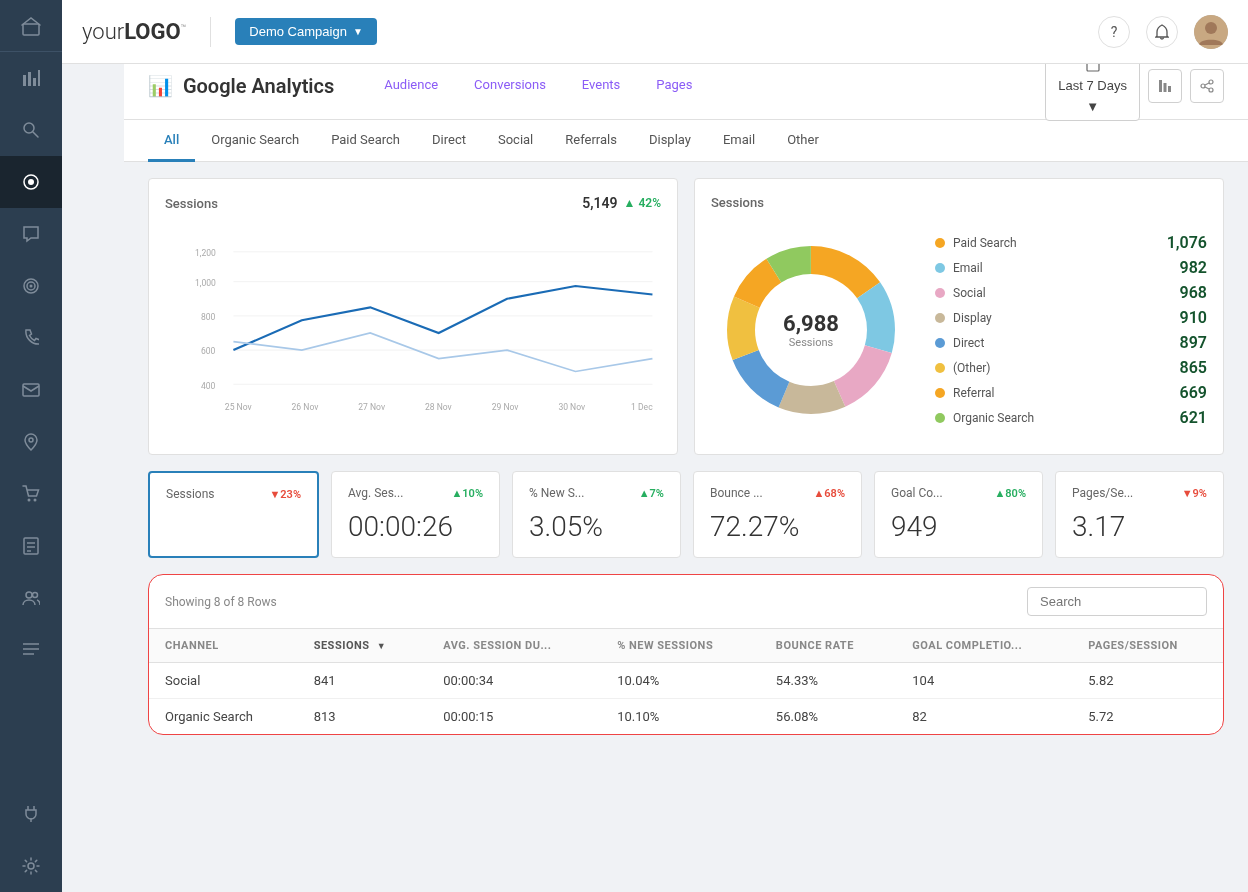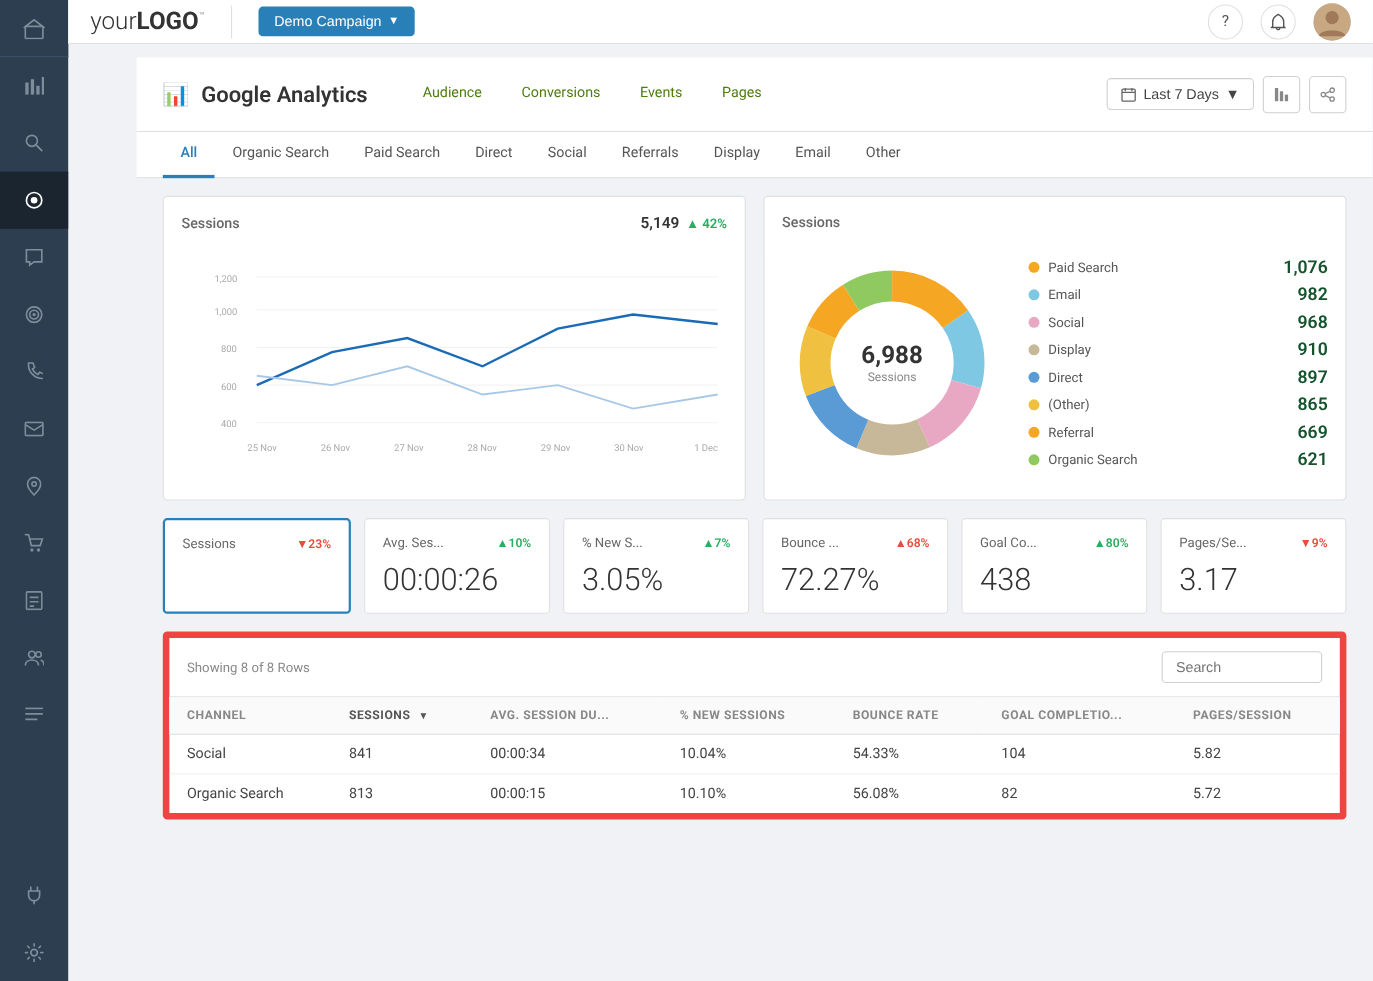--- a/index.html
+++ b/index.html
@@ -31,21 +31,21 @@
       height: 52px;
       border-bottom: 1px solid #3d5166;
     }
 
     
     .top-nav {
       position: absolute;
       top: 0;
       left: 62px;
       right: 0;
-      height: 40px;
+      height: 64px;
       background: #fff;
       display: flex;
       align-items: center;
       padding: 0 20px;
       border-bottom: 1px solid #e0e0e0;
       z-index: 10;
     }
     .logo-area {
       display: flex;
       align-items: center;
@@ -135,21 +135,21 @@
       display: flex;
       margin-left: 32px;
       gap: 0;
     }
     .page-tab {
       padding: 0 18px;
       height: 68px;
       display: flex;
       align-items: center;
       font-size: 13px;
-      color: #4d7c0f;
+      color: #8b5cf6;
       cursor: pointer;
       border-bottom: 3px solid transparent;
       margin-bottom: -1px;
     }
     .page-tab.active {
       color: #2980b9;
       border-bottom-color: #2980b9;
       font-weight: 500;
     }
     .page-header-right {
@@ -162,20 +162,21 @@
       display: flex;
       align-items: center;
       gap: 6px;
       border: 1px solid #d0d0d0;
       background: #fff;
       padding: 6px 12px;
       border-radius: 4px;
       font-size: 13px;
       color: #444;
       cursor: pointer;
+      flex-direction: column;
     }
     .icon-btn {
       border: 1px solid #d0d0d0;
       background: #fff;
       width: 34px;
       height: 34px;
       border-radius: 4px;
       display: flex;
       align-items: center;
       justify-content: center;
@@ -356,41 +357,41 @@
     .metric-trend.down { color: #e74c3c; }
     .metric-value {
       font-size: 28px;
       font-weight: 300;
       color: #333;
     }
 
     
     .table-section {
       background: #fff;
-      border: 6px solid #ef4444;
-      border-radius: 4px;
+      border: 1px solid #ef4444;
+      border-radius: 15px;
     }
     .table-header-bar {
       display: flex;
       justify-content: space-between;
       align-items: center;
       padding: 12px 16px;
       border-bottom: 1px solid #e0e0e0;
     }
     .showing-text {
       font-size: 12px;
       color: #888;
     }
     .search-input {
       border: 1px solid #d0d0d0;
       border-radius: 4px;
       padding: 6px 12px;
       font-size: 13px;
       color: #0c4a6e;
-      width: 146px;
+      width: 180px;
       outline: none;
     }
     .data-table {
       width: 100%;
       border-collapse: collapse;
     }
     .data-table th {
       font-size: 11px;
       font-weight: 700;
       color: #888;
@@ -768,21 +769,21 @@
           <span class="metric-name">Bounce ...</span>
           <span class="metric-trend down">▲68%</span>
         </div>
         <div class="metric-value">72.27%</div>
       </div>
       <div class="metric-card">
         <div class="metric-header">
           <span class="metric-name">Goal Co...</span>
           <span class="metric-trend up">▲80%</span>
         </div>
-        <div class="metric-value">438</div>
+        <div class="metric-value">949</div>
       </div>
       <div class="metric-card">
         <div class="metric-header">
           <span class="metric-name">Pages/Se...</span>
           <span class="metric-trend down">▼9%</span>
         </div>
         <div class="metric-value">3.17</div>
       </div>
     </div>
 

